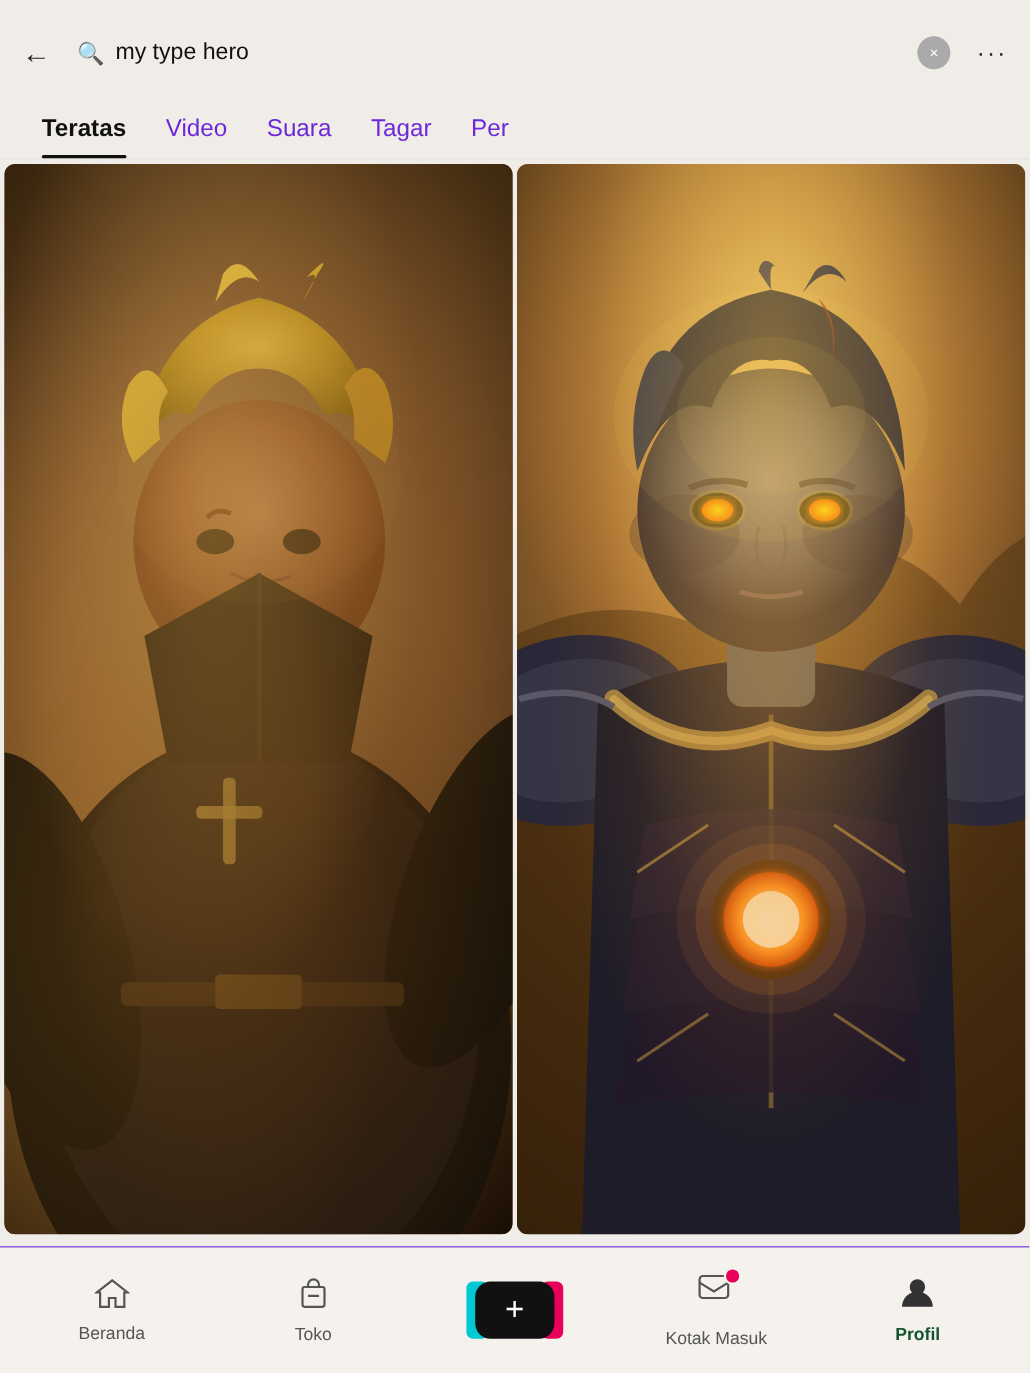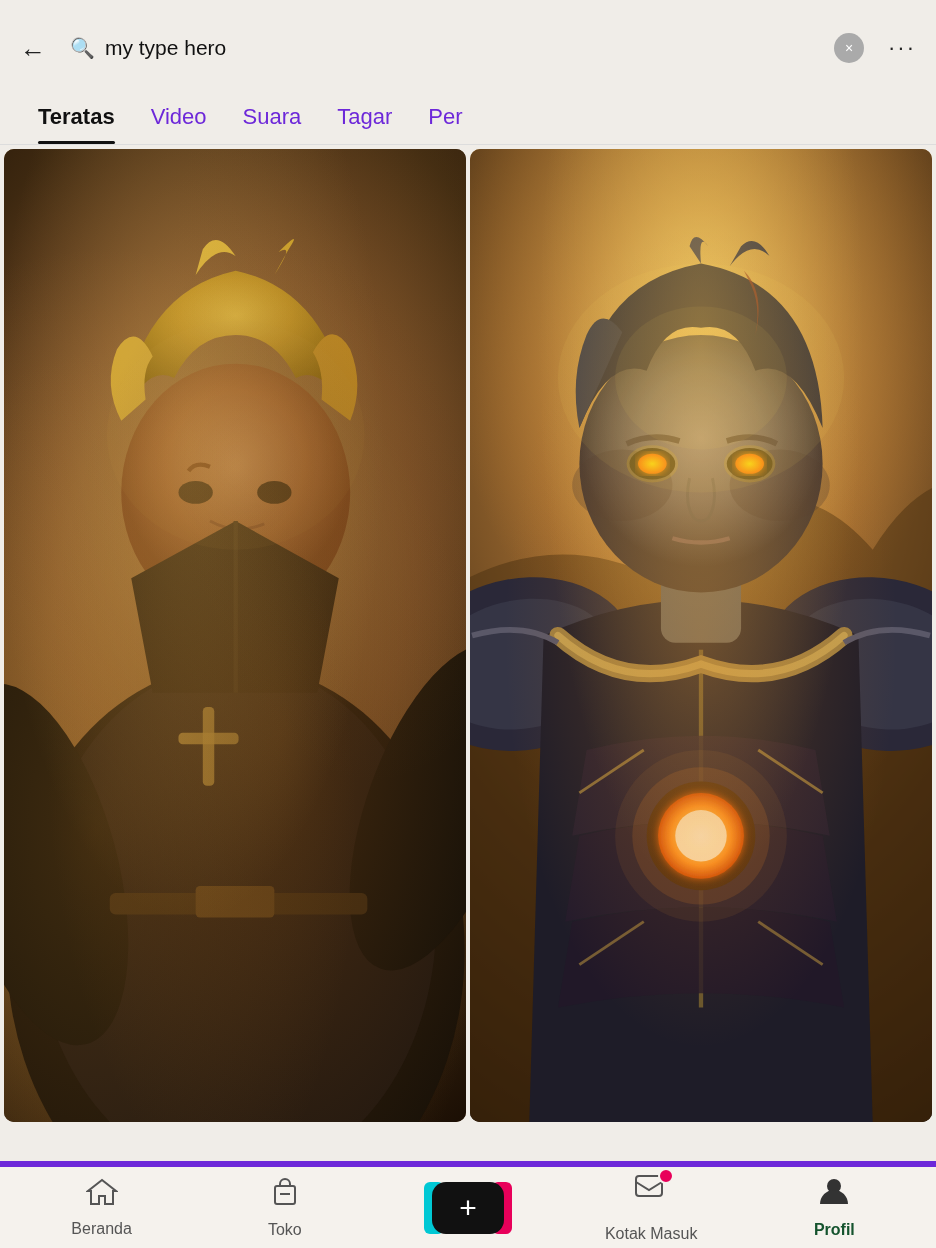--- a/index.html
+++ b/index.html
@@ -155,23 +155,23 @@
         radial-gradient(ellipse at 50% 20%, rgba(255,200,80,0.35) 0%, transparent 50%),
         radial-gradient(ellipse at 50% 50%, rgba(200,120,40,0.3) 0%, transparent 60%);
     }
 
     
     .bottom-nav {
       position: absolute;
       bottom: 0;
       left: 0;
       right: 0;
-      height: 87px;
+      height: 115px;
       background: #f5f2ed;
-      border-top: 6px solid #6d28d9;
+      border-top: 1px solid #6d28d9;
       display: flex;
       align-items: center;
       justify-content: space-around;
       padding: 0 10px;
     }
 
     .nav-item {
       display: flex;
       flex-direction: column;
       align-items: center;

